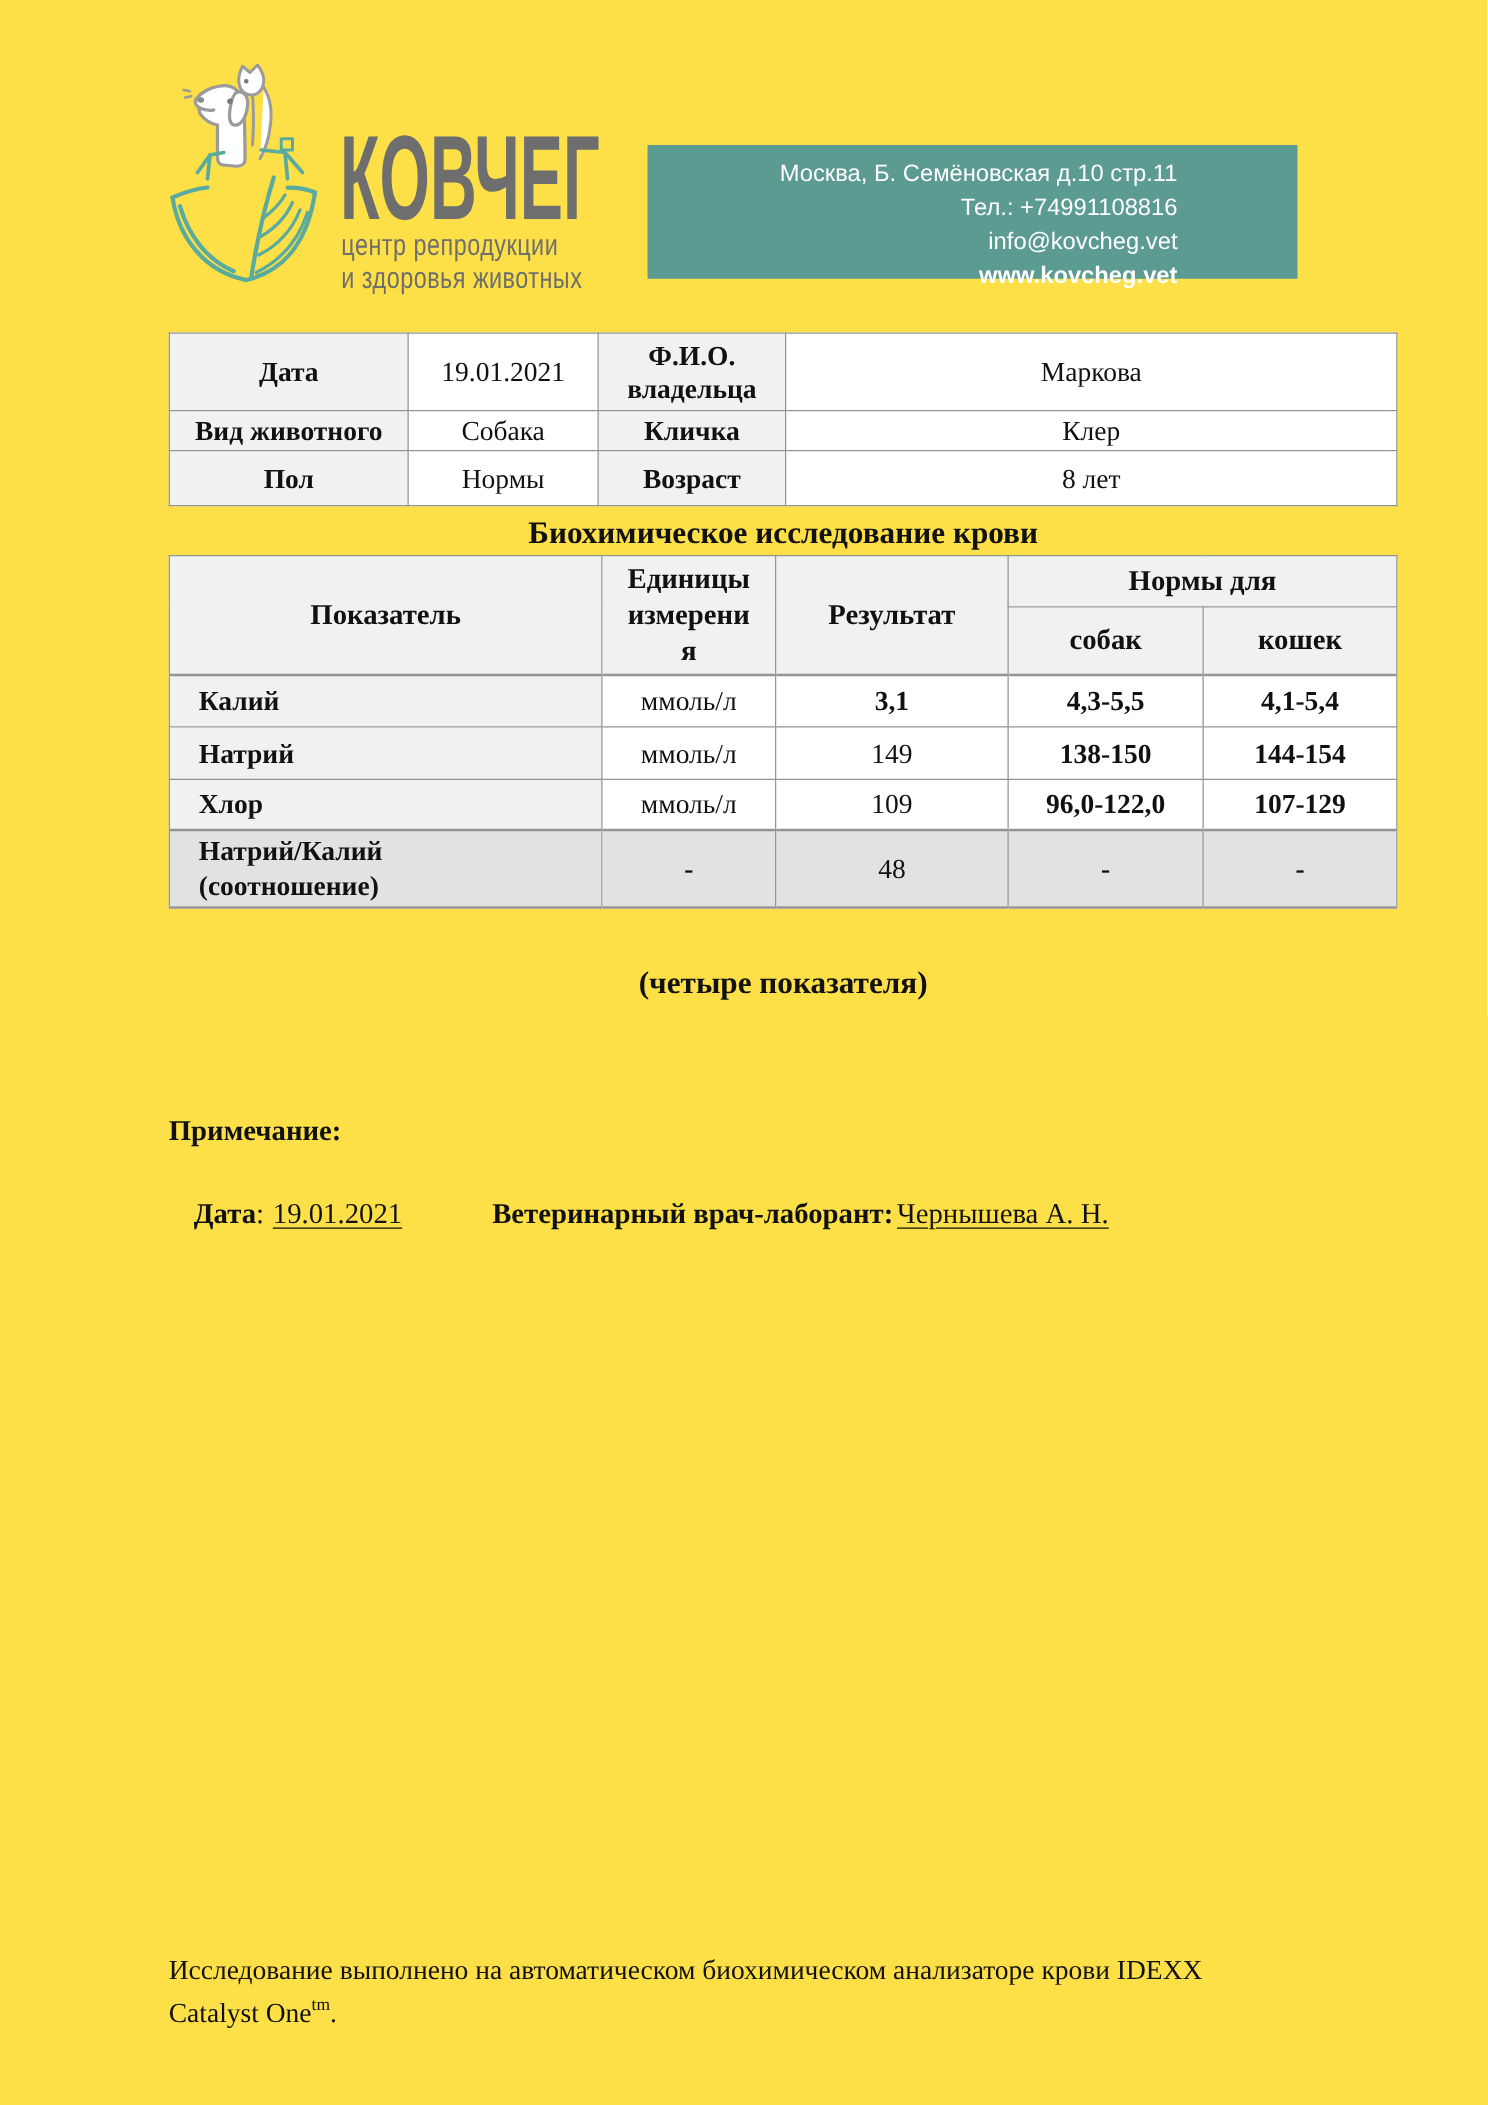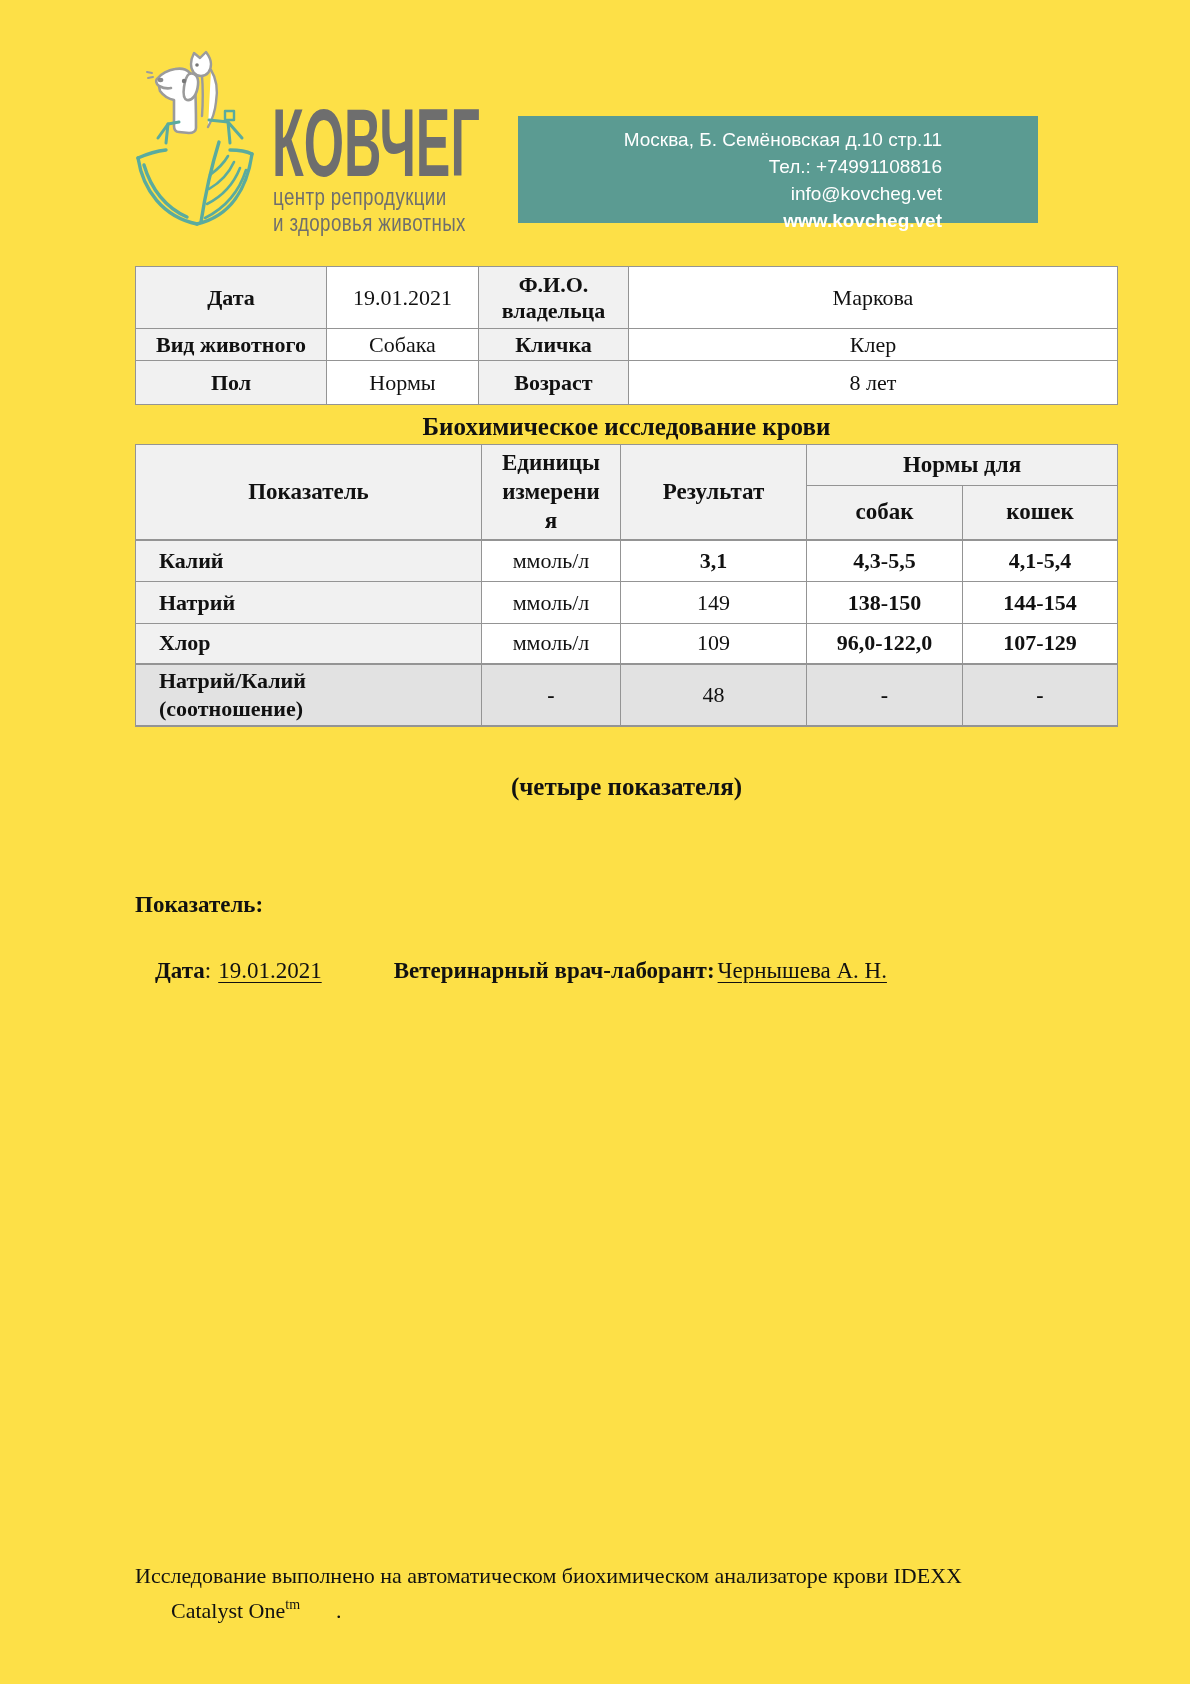--- a/index.html
+++ b/index.html
@@ -57,21 +57,21 @@
   }
   .profile-note span { display:block; }
   .note-label { position:absolute; left:135px; top:892px; font-size:23px; font-weight:700; }
   .sig { position:absolute; left:155px; top:958px; font-size:23px; white-space:nowrap; }
   .sig .b { font-weight:700; }
   .sig .sep { margin-right:7px; }
   .sig .u { text-decoration:underline; text-decoration-thickness:1px; text-underline-offset:4px; }
   .sig .spacer { display:inline-block; width:72px; }
   .sig .name { margin-left:3px; }
   .footer { position:absolute; left:135px; top:1561px; width:983px; font-size:22px; line-height:30px; }
-  .footer .ln { display:inline;margin-left:36px; }
+  .footer .ln { display:inline; }
   .footer .l1 { display:block; }
   .footer sup { font-size:14px; position:relative; top:-1px; vertical-align:super; }
 </style>
 </head>
 <body>
 
 <div class="page">
 
   <svg class="logo-art" viewBox="0 0 120 182" fill="none" stroke-linecap="round" stroke-linejoin="round">
 
@@ -220,21 +220,21 @@
       <td class="dash">-</td>
       <td class="dash">-</td>
     </tr>
     </tbody>
   </table>
 
   <div class="profile-note">
     <span>(четыре показателя)</span>
   </div>
 
-  <div class="note-label">Показатель:</div>
+  <div class="note-label">Примечание:</div>
 
   <div class="sig">
     <span class="b">Дата</span><span class="sep">:</span><span class="u">19.01.2021</span><span class="spacer"></span><span class="b">Ветеринарный врач-лаборант:</span><span class="u name">Чернышева А. Н.</span>
   </div>
 
   <div class="footer">
     <span class="l1">Исследование выполнено на автоматическом биохимическом анализаторе крови IDEXX</span><span class="ln">Catalyst One</span><sup>tm</sup><span class="ln">.</span>
   </div>
 
 </div>

